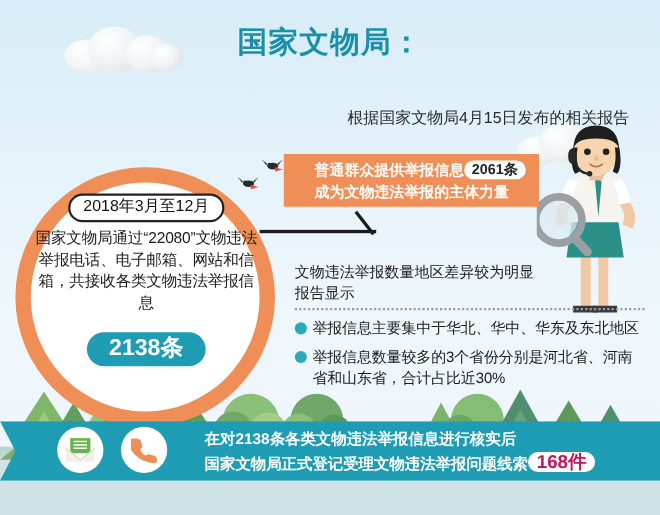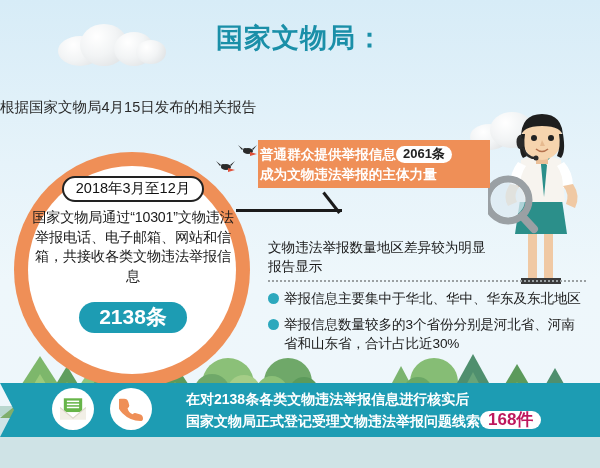--- a/index.html
+++ b/index.html
@@ -13,21 +13,21 @@
 
   
   .cloud{position:absolute;pointer-events:none;}
   .cloud i{position:absolute;display:block;border-radius:50%;
     background:radial-gradient(circle at 35% 30%,#ffffff 0%,#f2f4f5 45%,#d9dcde 100%);}
 
   
   .title-wrap{position:absolute;left:0;top:22px;width:600px;text-align:center;z-index:12;}
   .t1{font-size:27px;font-weight:bold;color:#1a8fa8;letter-spacing:1px;line-height:32px;}
   .t2{font-size:29px;font-weight:bold;color:#1a8fa8;letter-spacing:0px;line-height:36px;}
-  .subtitle{position:absolute;left:0;top:98px;width:572px;text-align:left;
+  .subtitle{position:absolute;left:0;top:98px;width:572px;text-align:right;
     font-size:14.5px;color:#2b2b2b;z-index:12;}
 
   
   #ground{position:absolute;left:0;bottom:0;width:600px;height:120px;z-index:2;}
 
   
   .ring{position:absolute;left:14px;top:152px;width:236px;height:236px;border-radius:50%;
     background:#ef8f57;z-index:4;}
   .ring-in{position:absolute;left:14px;top:14px;width:208px;height:208px;border-radius:50%;
     background:#ffffff;}
@@ -35,21 +35,21 @@
   .circle-content{position:absolute;left:22px;top:176px;width:222px;z-index:7;text-align:center;}
   .date-pill{display:inline-block;border:2px solid #222;border-radius:16px;
     padding:2px 12px 3px;font-size:14.5px;color:#111;background:#fff;line-height:17px;}
   .circle-body{margin-top:6px;font-size:14.2px;line-height:19.5px;color:#1a1a1a;
     padding:0 8px;letter-spacing:-0.2px;}
   .teal-pill{display:inline-block;margin-top:16px;background:#1d9cb3;color:#fff;
     border-radius:16px;padding:3px 20px 4px;font-size:21px;font-weight:bold;line-height:24px;}
 
   
   .orange-box{position:absolute;left:258px;top:140px;width:232px;height:48px;
-    background:#ef8f57;z-index:9;padding:5px 8px 0 2px;box-sizing:border-box;}
+    background:#ef8f57;z-index:9;padding:5px 8px 0 28px;box-sizing:border-box;}
   .ob-line{font-size:13.6px;color:#fff;font-weight:bold;line-height:20px;white-space:nowrap;}
   .white-pill{display:inline-block;background:#fff;color:#222;border-radius:10px;
     padding:0px 7px 1px;font-size:13px;font-weight:bold;line-height:16px;vertical-align:1px;}
 
   
   .leader{position:absolute;z-index:8;background:#1b1b1b;}
   .leader-h{left:236px;top:209px;width:106px;height:3px;}
   .leader-d{left:338px;top:187px;width:3px;height:26px;transform-origin:bottom center;
     transform:rotate(-38deg);}
 
@@ -168,21 +168,21 @@
     </g>
     <circle cx="330" cy="64" r="5" fill="#d6a35c"></circle>
   </svg>
 
   <div class="ring">
     <div class="ring-in"></div>
   </div>
 
   <div class="circle-content">
     <span class="date-pill">2018年3月至12月</span>
-    <div class="circle-body">国家文物局通过“10301”文物违法举报电话、电子邮箱、网站和信箱，共接收各类文物违法举报信息</div>
+    <div class="circle-body">国家文物局通过“22080”文物违法举报电话、电子邮箱、网站和信箱，共接收各类文物违法举报信息</div>
     <span class="teal-pill">2138条</span>
   </div>
 
   <svg class="birds" viewBox="0 0 52 38">
     <g fill="#2a2a2a">
       <ellipse cx="34" cy="9" rx="5" ry="3"></ellipse>
       <path d="M29 7 l-5 -4 l4 5 z"></path>
       <path d="M38 7 l5 -4 l-4 5 z"></path>
       <circle cx="31" cy="8" r="2"></circle>
     </g>

